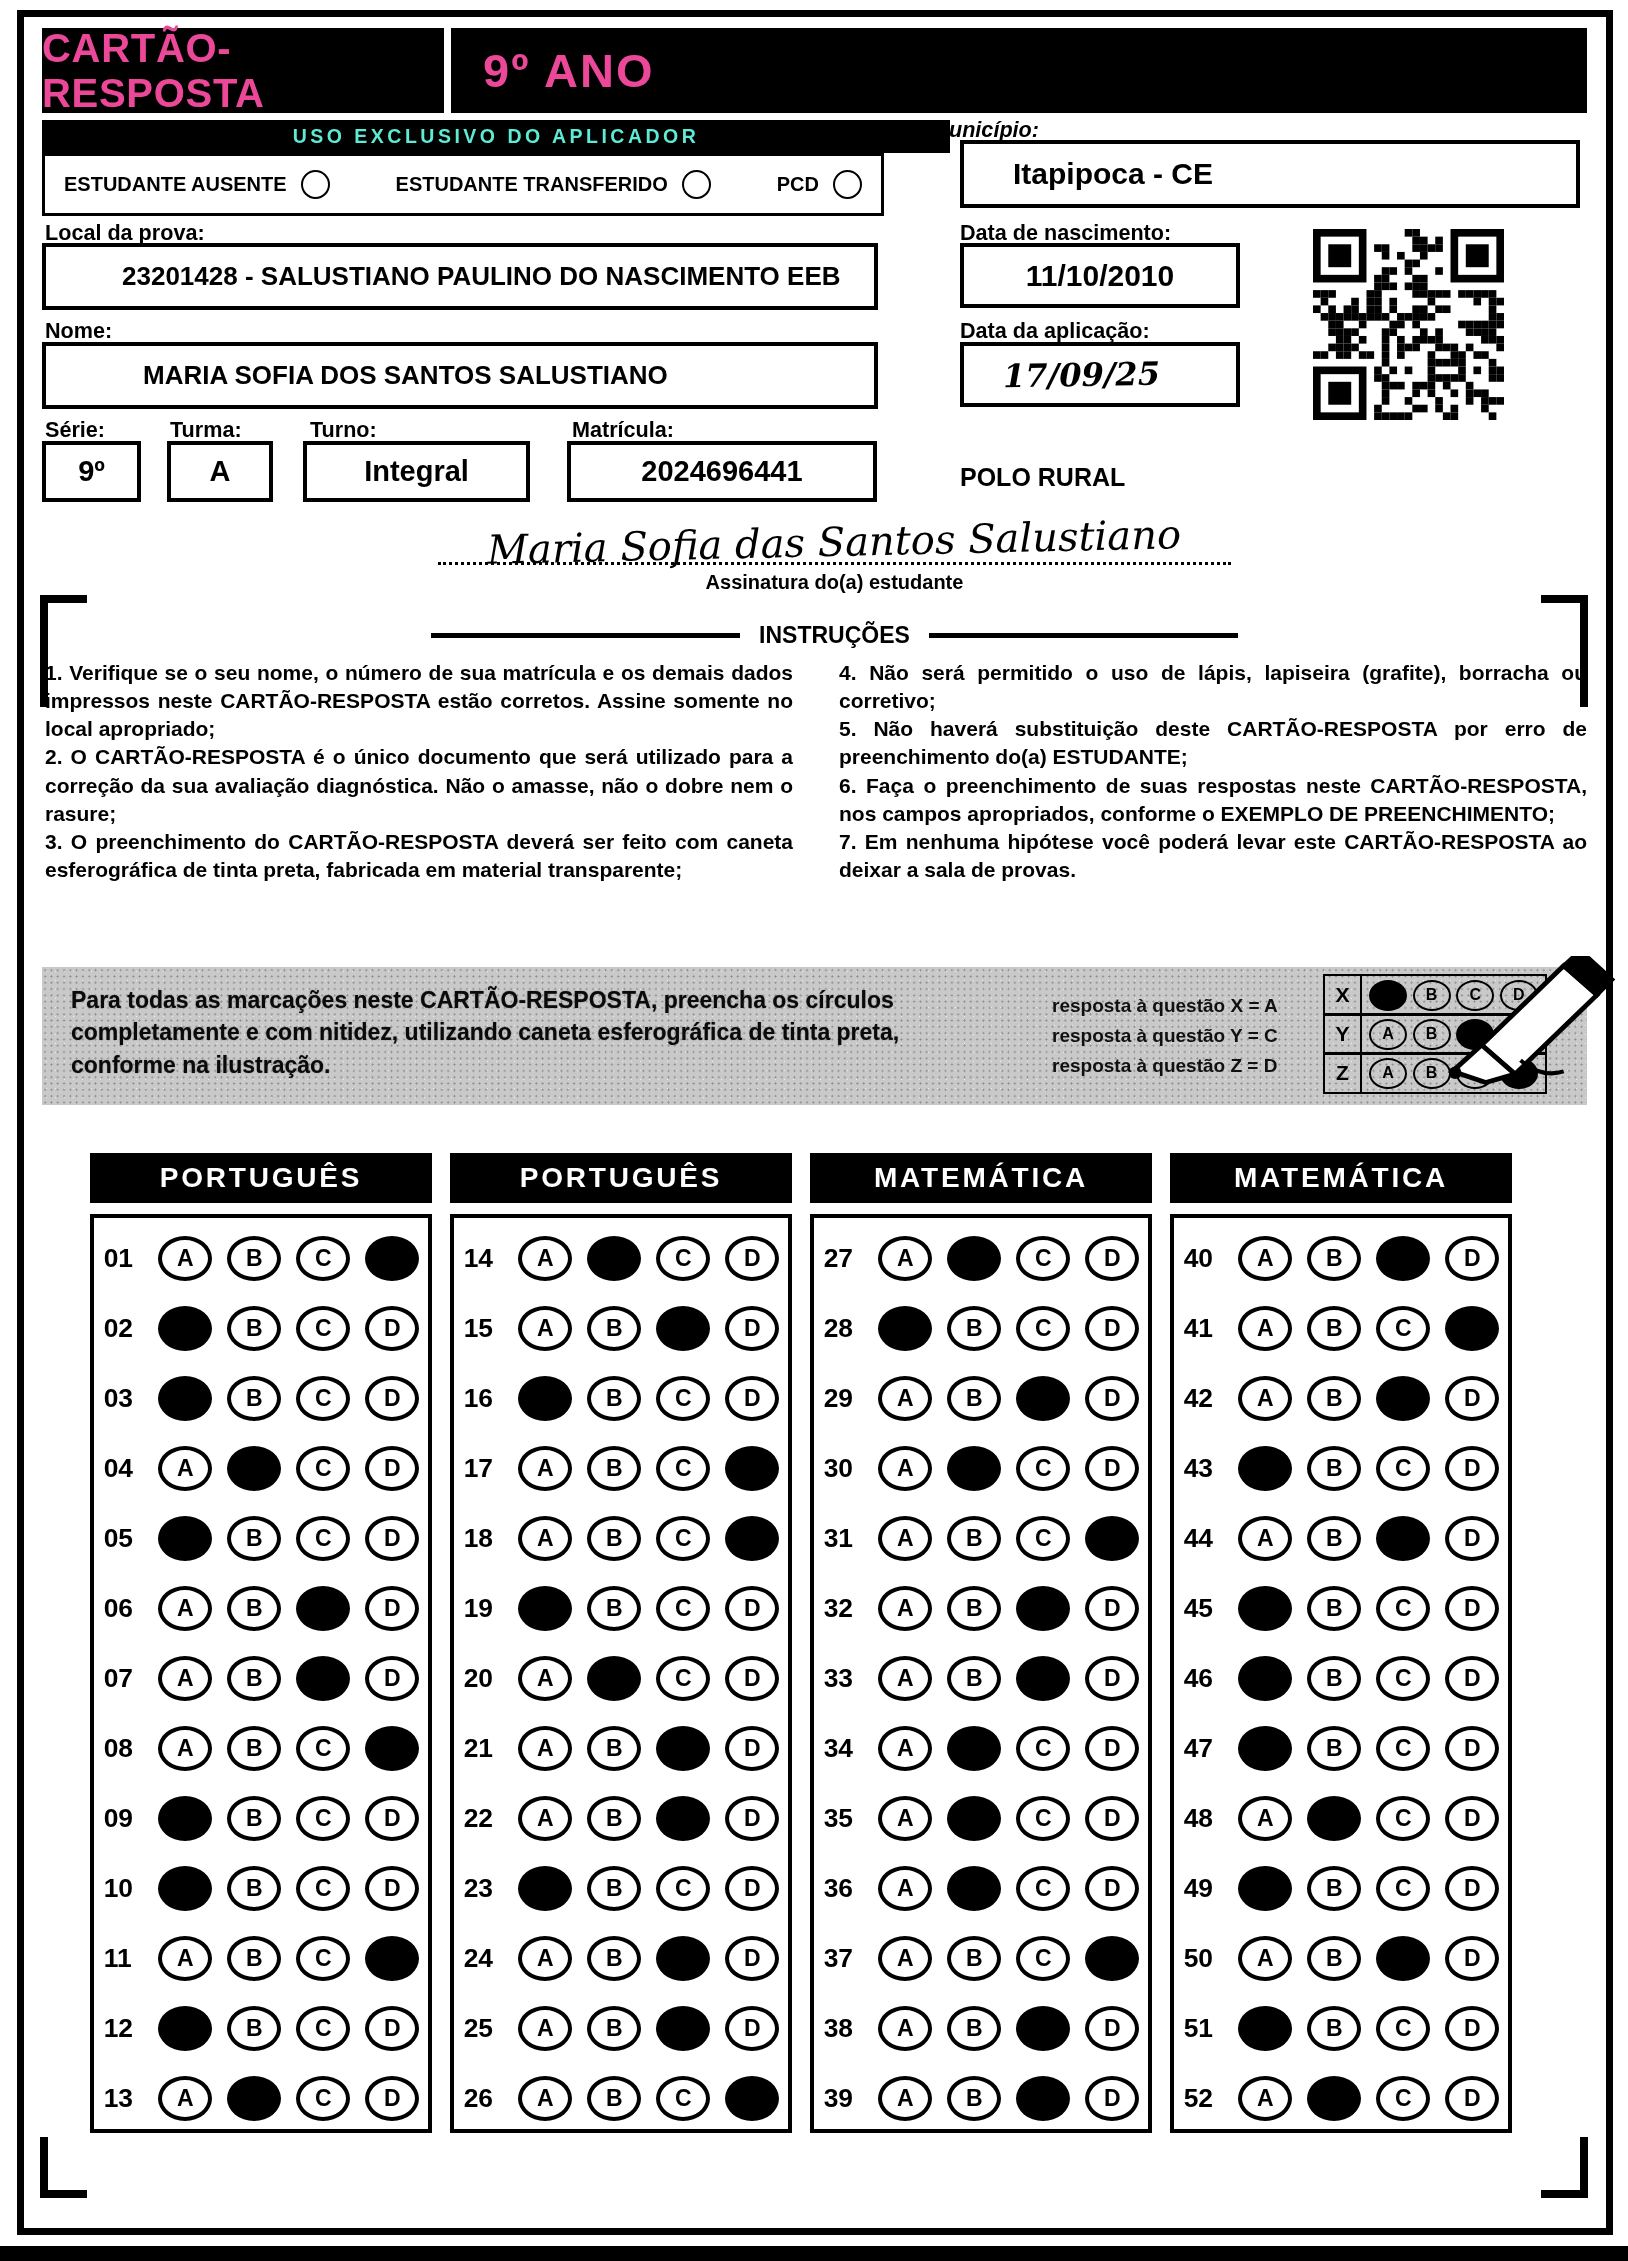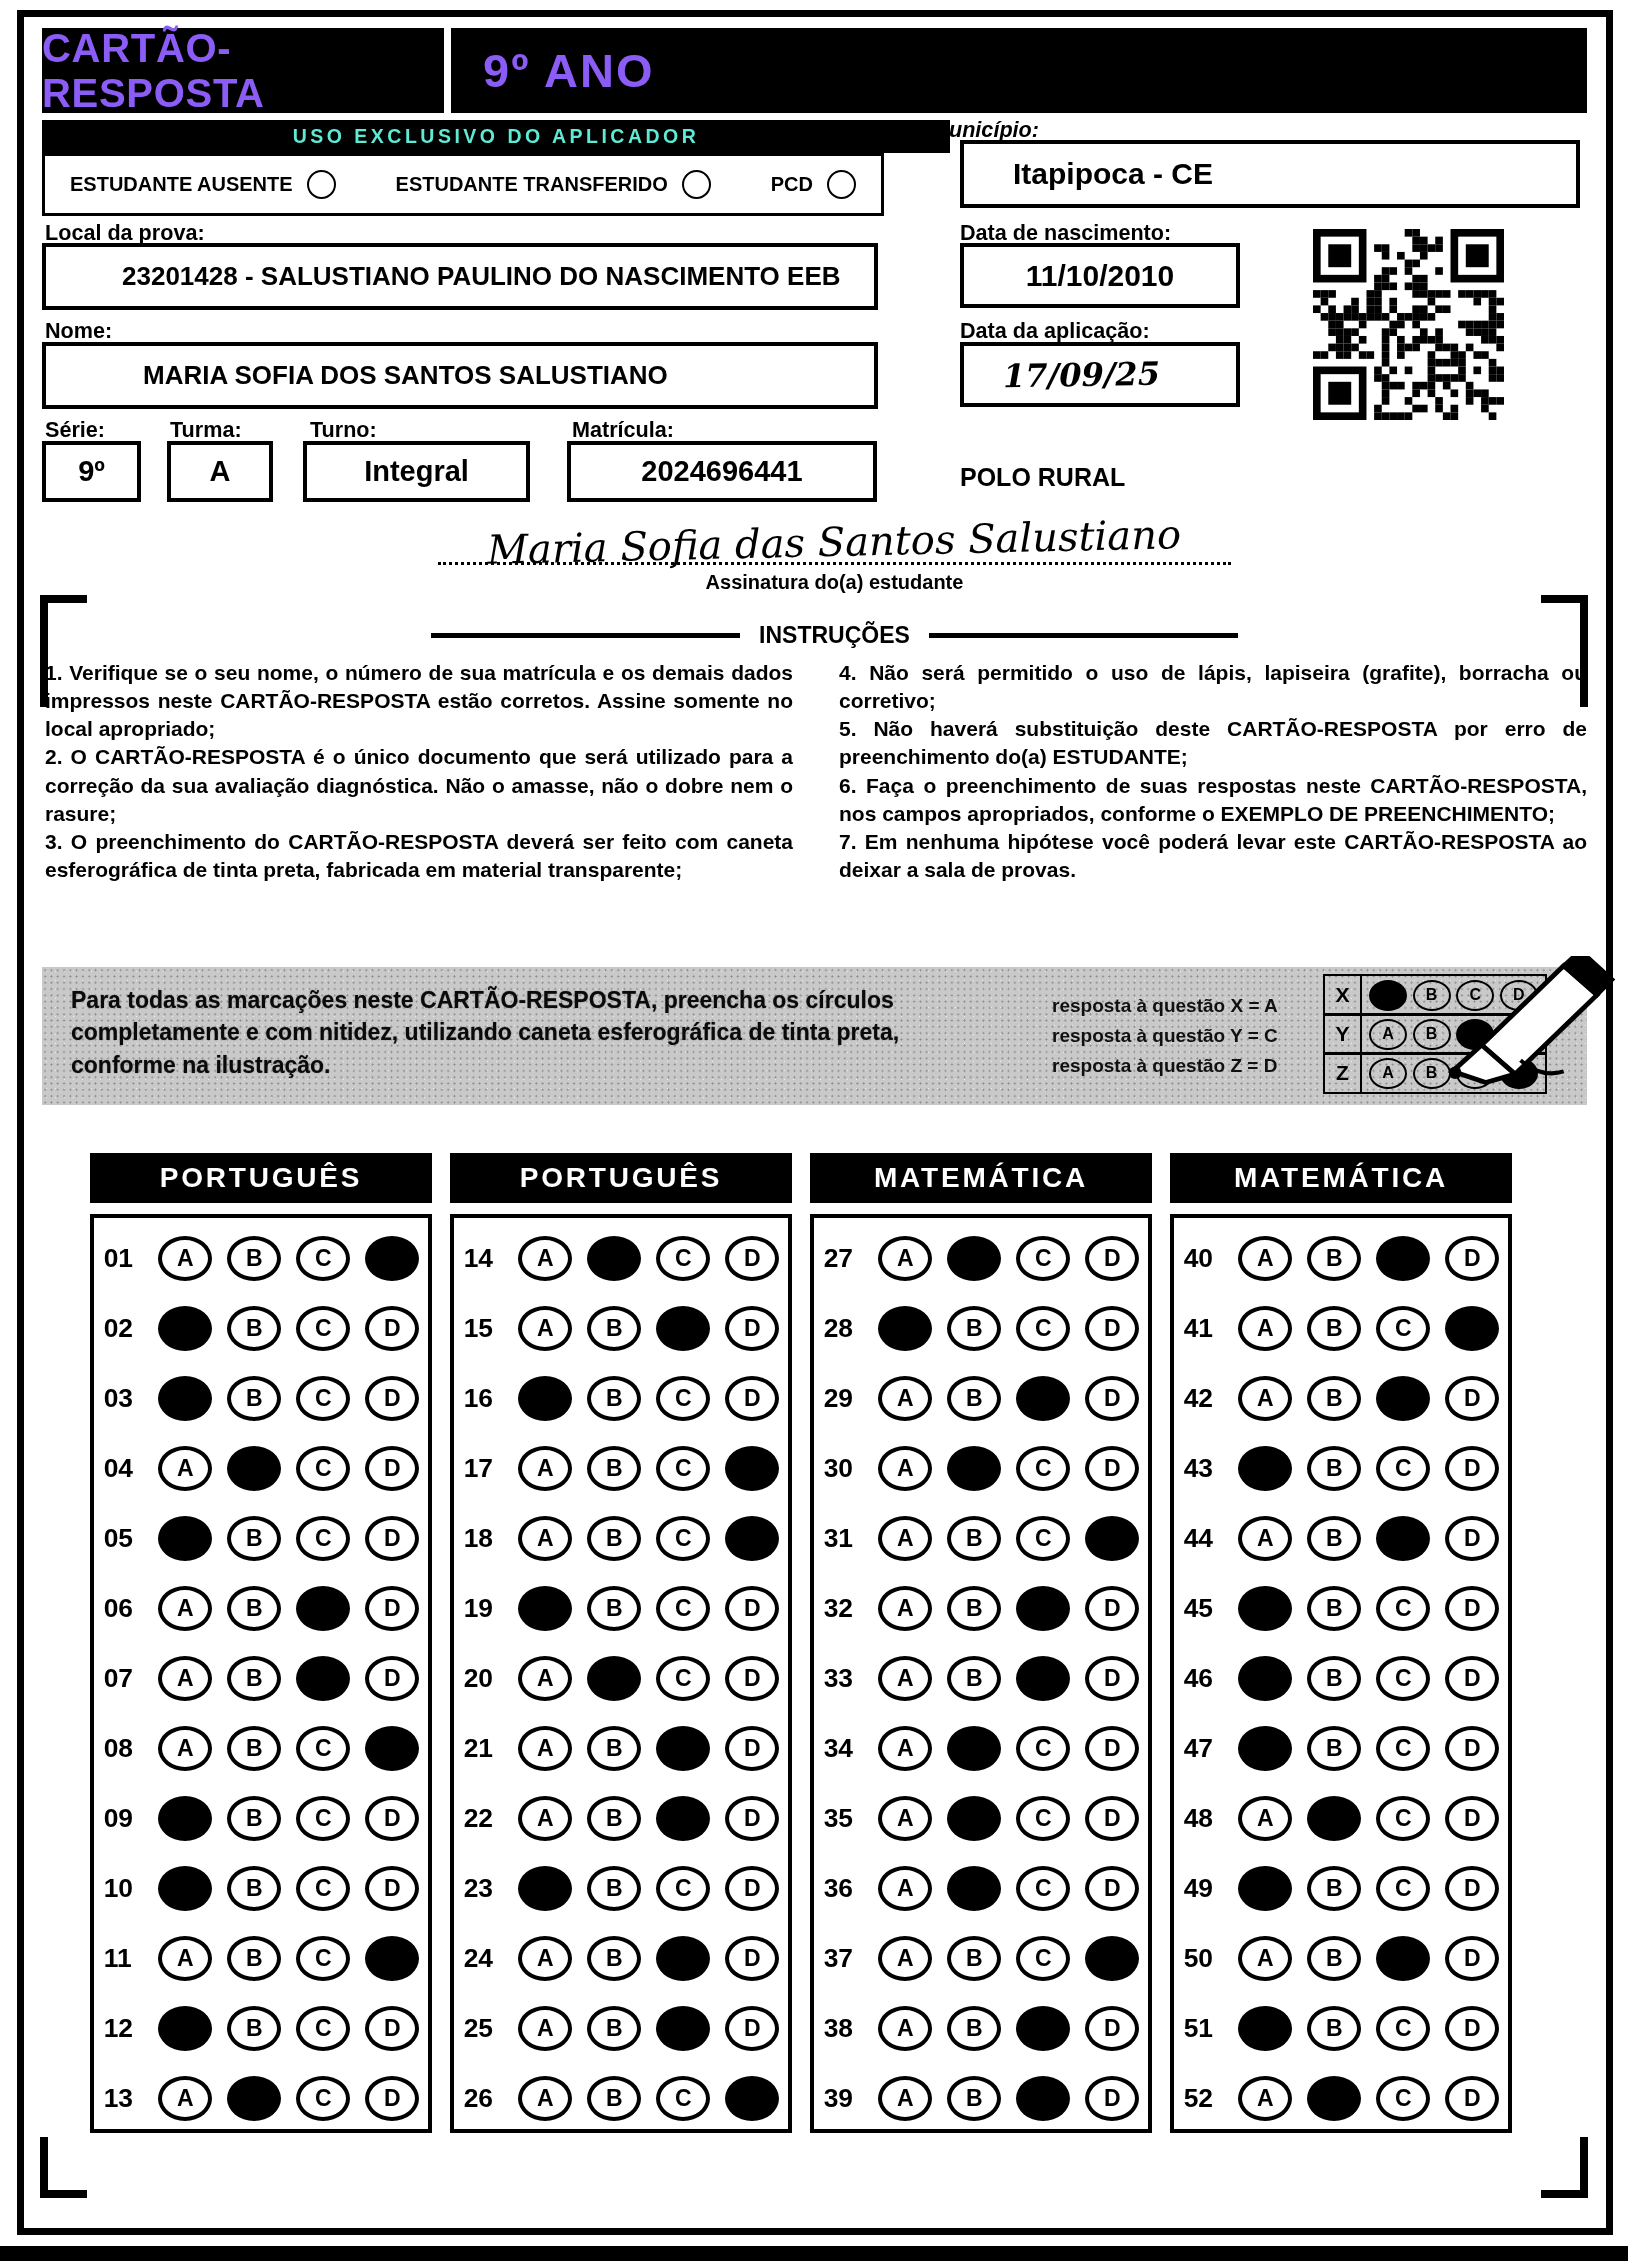--- a/index.html
+++ b/index.html
@@ -2,31 +2,31 @@
 <html style="font-size:11px"><head>
 <meta charset="utf-8">
 <style>
   html,body{margin:0;padding:0;background:#e8e8e8;}
   .page{position:relative;width:1628px;height:2261px;background:#fff;
         font-family:"Liberation Sans",sans-serif;color:#000;overflow:hidden;}
   .frame{position:absolute;left:16.7px;top:9.7px;right:15.3px;bottom:26.4px;border:7px solid #000;pointer-events:none;}
 
   
   .hdr-row{position:absolute;left:42px;top:28px;width:1545px;height:85px;display:flex;gap:7px;}
-  .hdr-black{background:#000;color:#8b5cf6;display:flex;align-items:center;justify-content:center;font-weight:bold;}
+  .hdr-black{background:#000;color:#ec4899;display:flex;align-items:center;justify-content:center;font-weight:bold;}
   .hdr-card{width:402px;font-size:40px;letter-spacing:0.7px;}
   .hdr-exam{width:547px;border:4.9px solid #000;display:flex;align-items:center;justify-content:center;
             font-weight:bold;font-size:38px;box-sizing:border-box;}
   .hdr-grade{flex:1;font-size:47px;justify-content:flex-start;padding-left:32px;letter-spacing:2.1px;}
 
   
   .app-bar{position:absolute;left:42px;top:120px;width:908px;height:33px;background:#000;color:#5eead4;
            display:flex;align-items:center;justify-content:center;font-weight:bold;font-size:19.5px;letter-spacing:3.5px;}
   .app-box{position:absolute;left:42px;top:153px;width:842px;height:63px;border:3.5px solid #000;
-           display:flex;align-items:center;justify-content:space-between;padding:0 25px;box-sizing:border-box;}
+           display:flex;align-items:center;justify-content:space-between;padding:0 19px;box-sizing:border-box;}
   .app-opt{display:flex;align-items:center;gap:14px;font-weight:bold;font-size:20px;}
   .circle{width:29px;height:29px;border:2.8px solid #000;border-radius:50%;box-sizing:border-box;background:#fff;}
 
   
   .fld-label{position:absolute;font-weight:bold;font-size:21.6px;white-space:nowrap;}
   .fld-box{position:absolute;border:4.2px solid #000;background:#fff;display:flex;align-items:center;
            font-weight:bold;box-sizing:border-box;}
   .hand{font-family:"DejaVu Serif",serif;font-style:italic;font-weight:bold;}
 
   .lbl-municipio{left:931px;top:117px;font-style:italic;}

